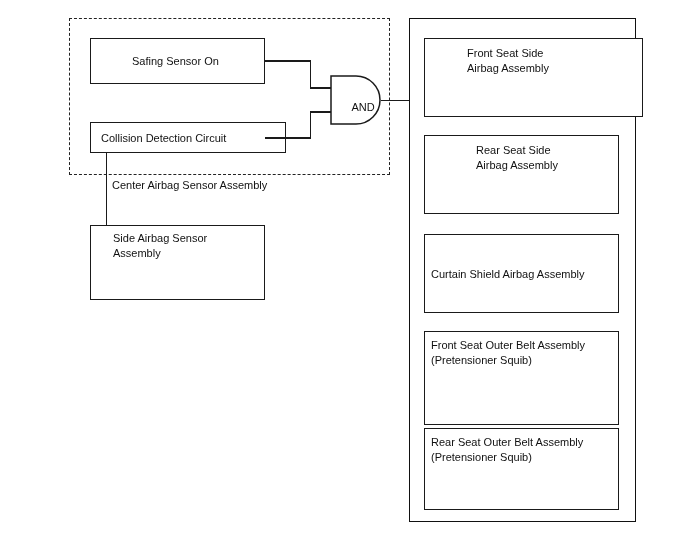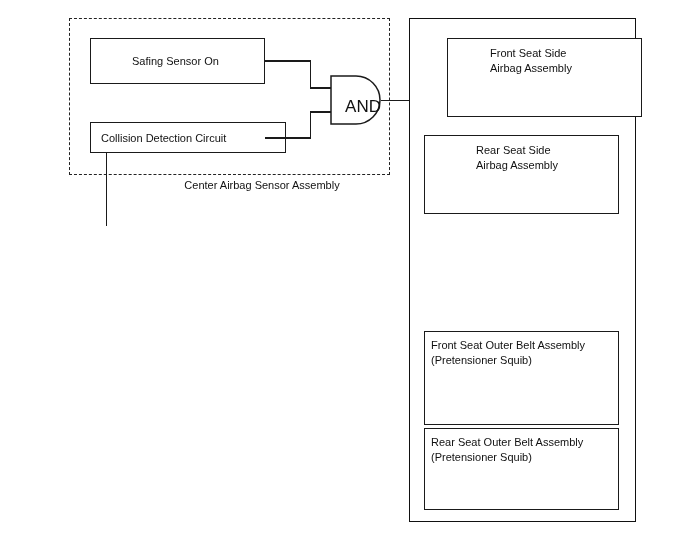--- a/index.html
+++ b/index.html
@@ -54,21 +54,20 @@
     font-size: 11px;
     line-height: 15px;
     white-space: pre-line;
     color: #111111;
   }
   .group-caption {
     position: absolute;
     font-size: 11px;
     line-height: 14px;
     color: #111111;
-    text-align: center;
     white-space: nowrap;
   }
 
   
   .gate {
     position: absolute;
     left: 330px;
     top: 75px;
     width: 52px;
     height: 50px;
@@ -76,21 +75,21 @@
   .gate svg { display: block; }
   .gate-text {
     position: absolute;
     left: 0;
     top: 0;
     width: 46px;
     height: 64px;
     display: flex;
     align-items: center;
     justify-content: center;
-    font-size: 17px;
+    font-size: 11px;
     color: #111111;
     padding-left: 20px;
     box-sizing: border-box;
   }
 
   
   .t-indent-center { text-align: left; }
 </style>
 </head>
 <body>
@@ -123,33 +122,40 @@
     <svg width="52" height="50" viewBox="0 0 52 50" xmlns="http://www.w3.org/2000/svg">
       <path d="M1,1 L26,1 A24,24 0 0 1 26,49 L1,49 Z" fill="#ffffff" stroke="#1a1a1a" stroke-width="1.5"></path>
     </svg>
     <div class="gate-text">AND</div>
   </div>
 
   <div class="wire wire-h" style="left:381px; top:99.5px; width:29px;"></div>
 
   <div class="wire wire-v" style="left:105.5px; top:152px; height:74px;"></div>
 
+  <div class="box" style="left:90px; top:225px; width:175px; height:75px;">
+    <div class="label" style="left:22px; top:5px; width:150px;">Side Airbag Sensor
+Assembly</div>
+  </div>
 
   <div class="panel-outer" style="left:409px; top:18px; width:227px; height:504px;"></div>
 
-  <div class="box" style="left:424px; top:38px; width:195px; height:79px; border-width:1.5px;margin-left:23px;">
+  <div class="box" style="left:424px; top:38px; width:219px; height:79px; border-width:1.5px;">
     <div class="label" style="left:42px; top:7px; width:150px;">Front Seat Side
 Airbag Assembly</div>
   </div>
 
   <div class="box" style="left:424px; top:135px; width:195px; height:79px; border-width:1.5px;">
     <div class="label" style="left:51px; top:7px; width:150px;">Rear Seat Side
 Airbag Assembly</div>
   </div>
 
+  <div class="box" style="left:424px; top:234px; width:195px; height:79px; border-width:1.5px;">
+    <div class="label" style="left:6px; top:32px; width:186px;">Curtain Shield Airbag Assembly</div>
+  </div>
 
   <div class="box" style="left:424px; top:331px; width:195px; height:94px; border-width:1.5px;">
     <div class="label" style="left:6px; top:6px; width:190px;">Front Seat Outer Belt Assembly
 (Pretensioner Squib)</div>
   </div>
 
   <div class="box" style="left:424px; top:428px; width:195px; height:82px; border-width:1.5px;padding-left:8px;">
     <div class="label" style="left:6px; top:6px; width:190px;">Rear Seat Outer Belt Assembly
 (Pretensioner Squib)</div>
   </div>

